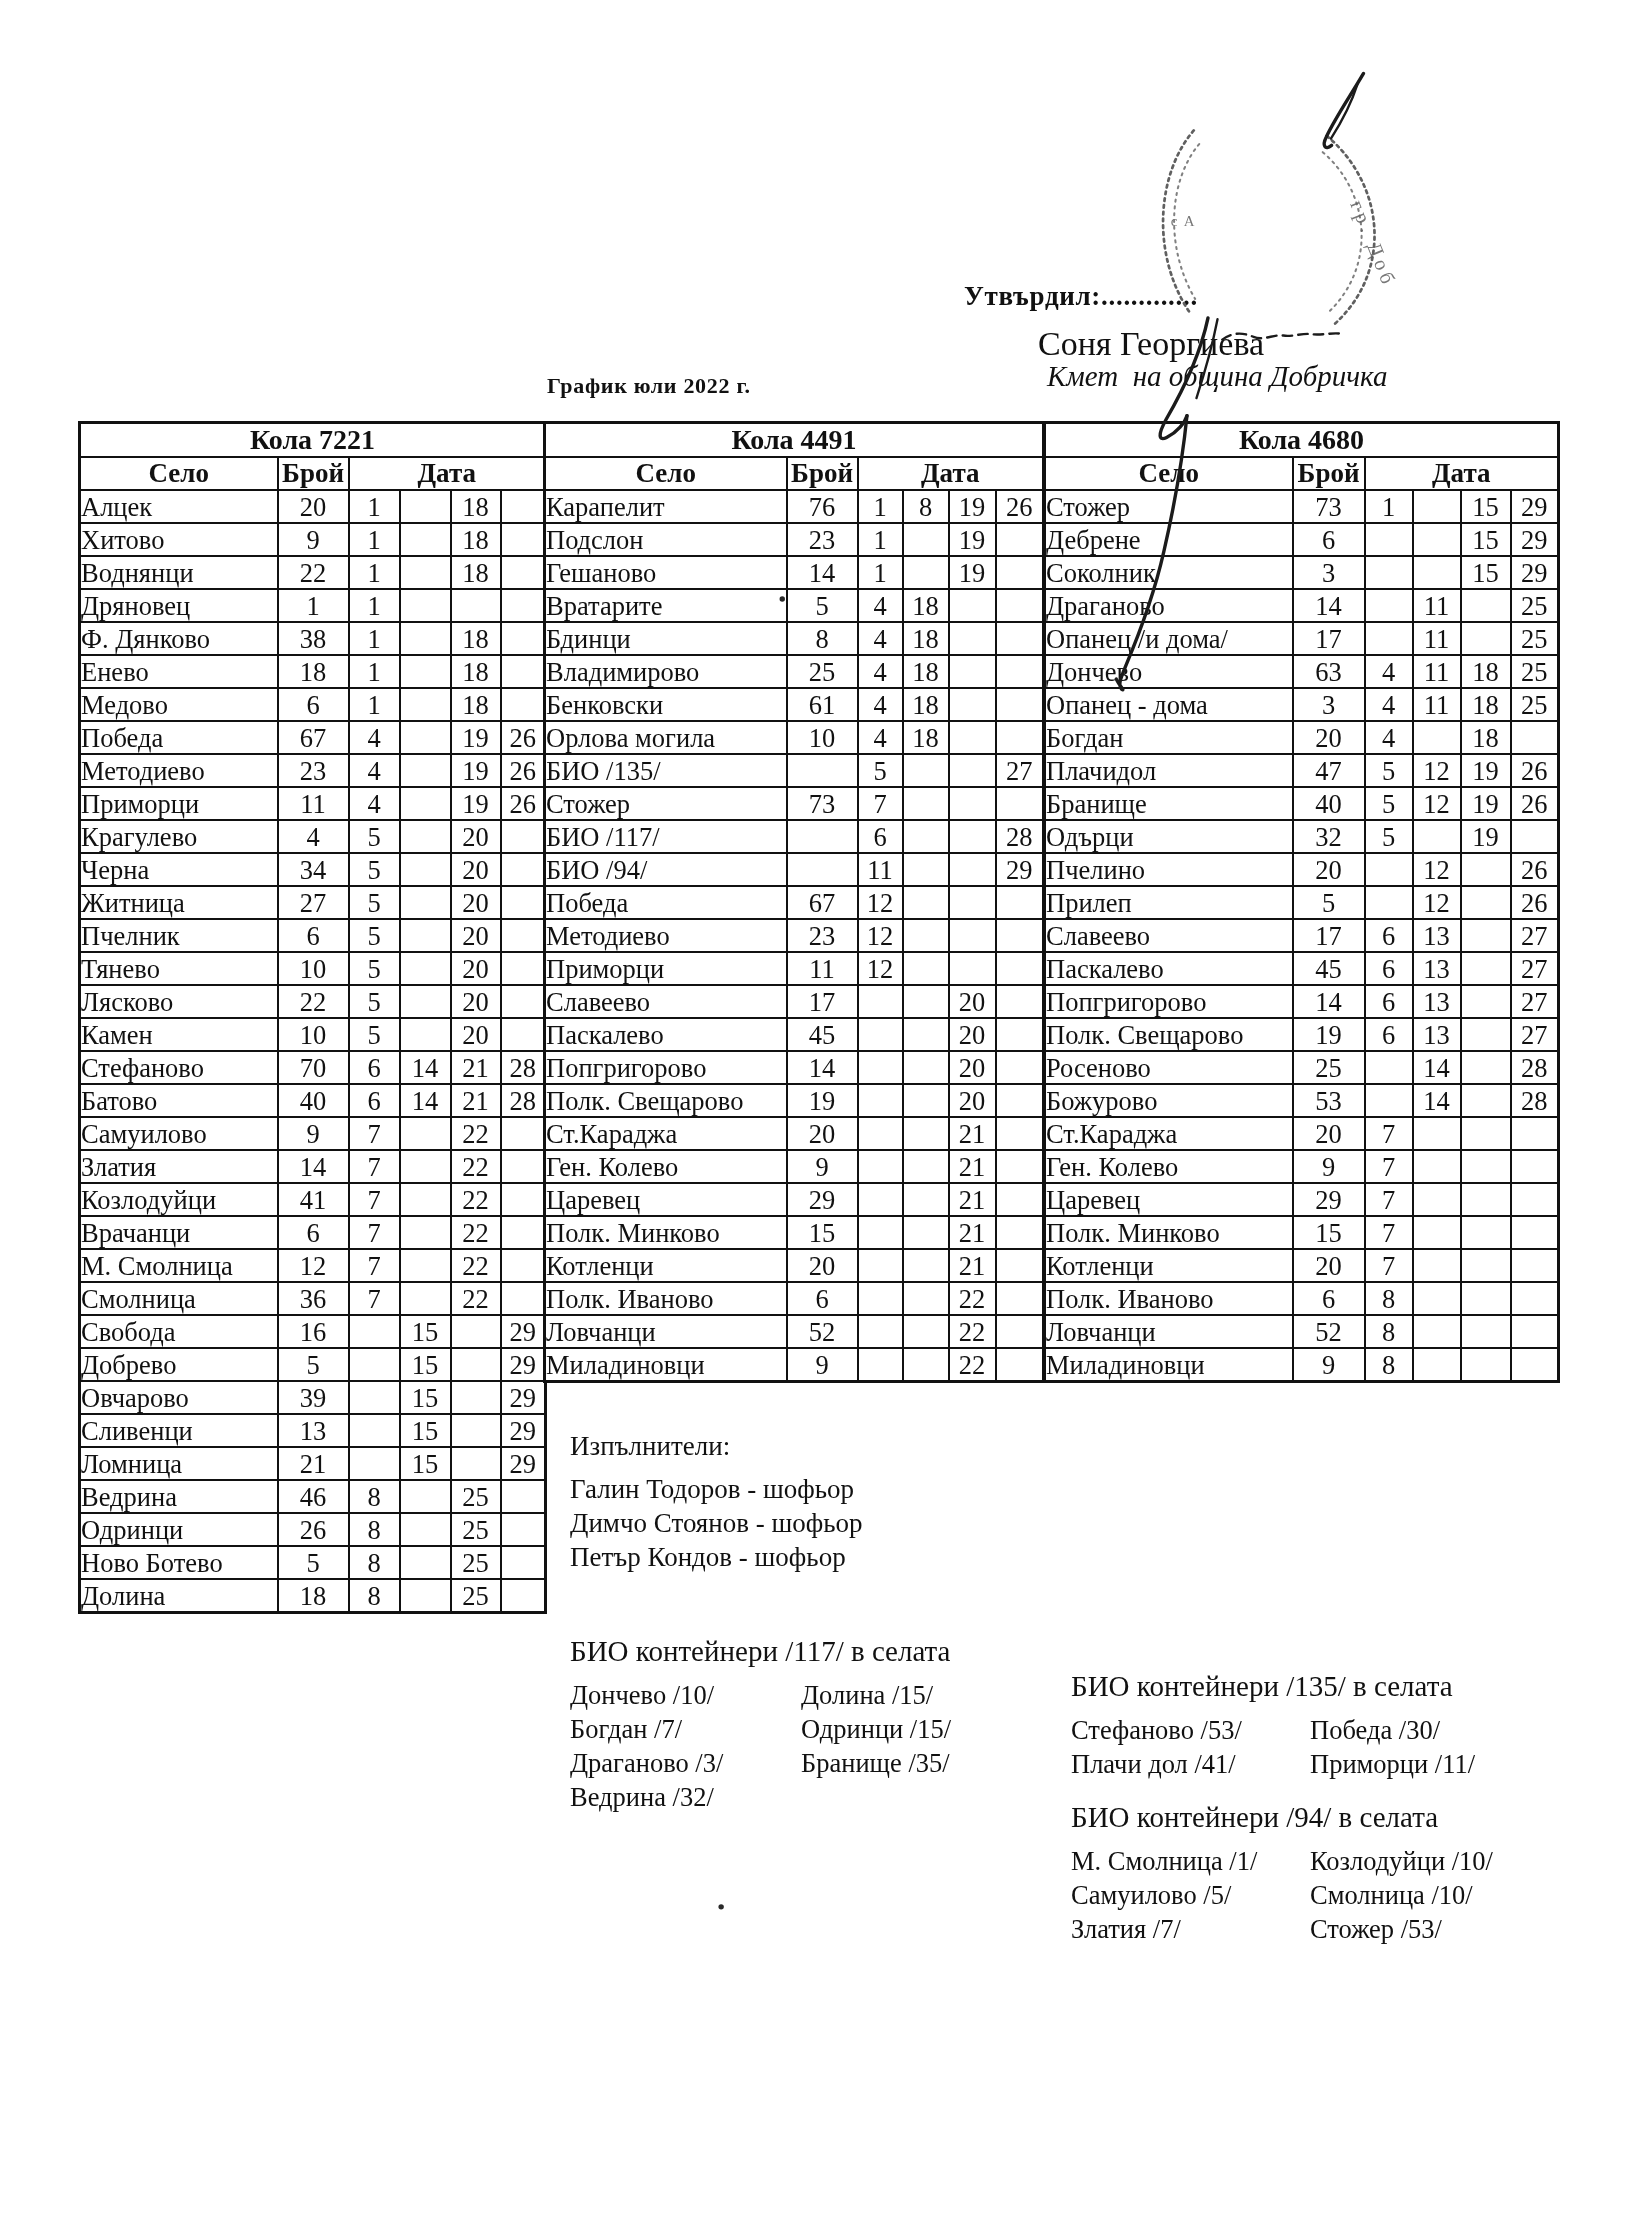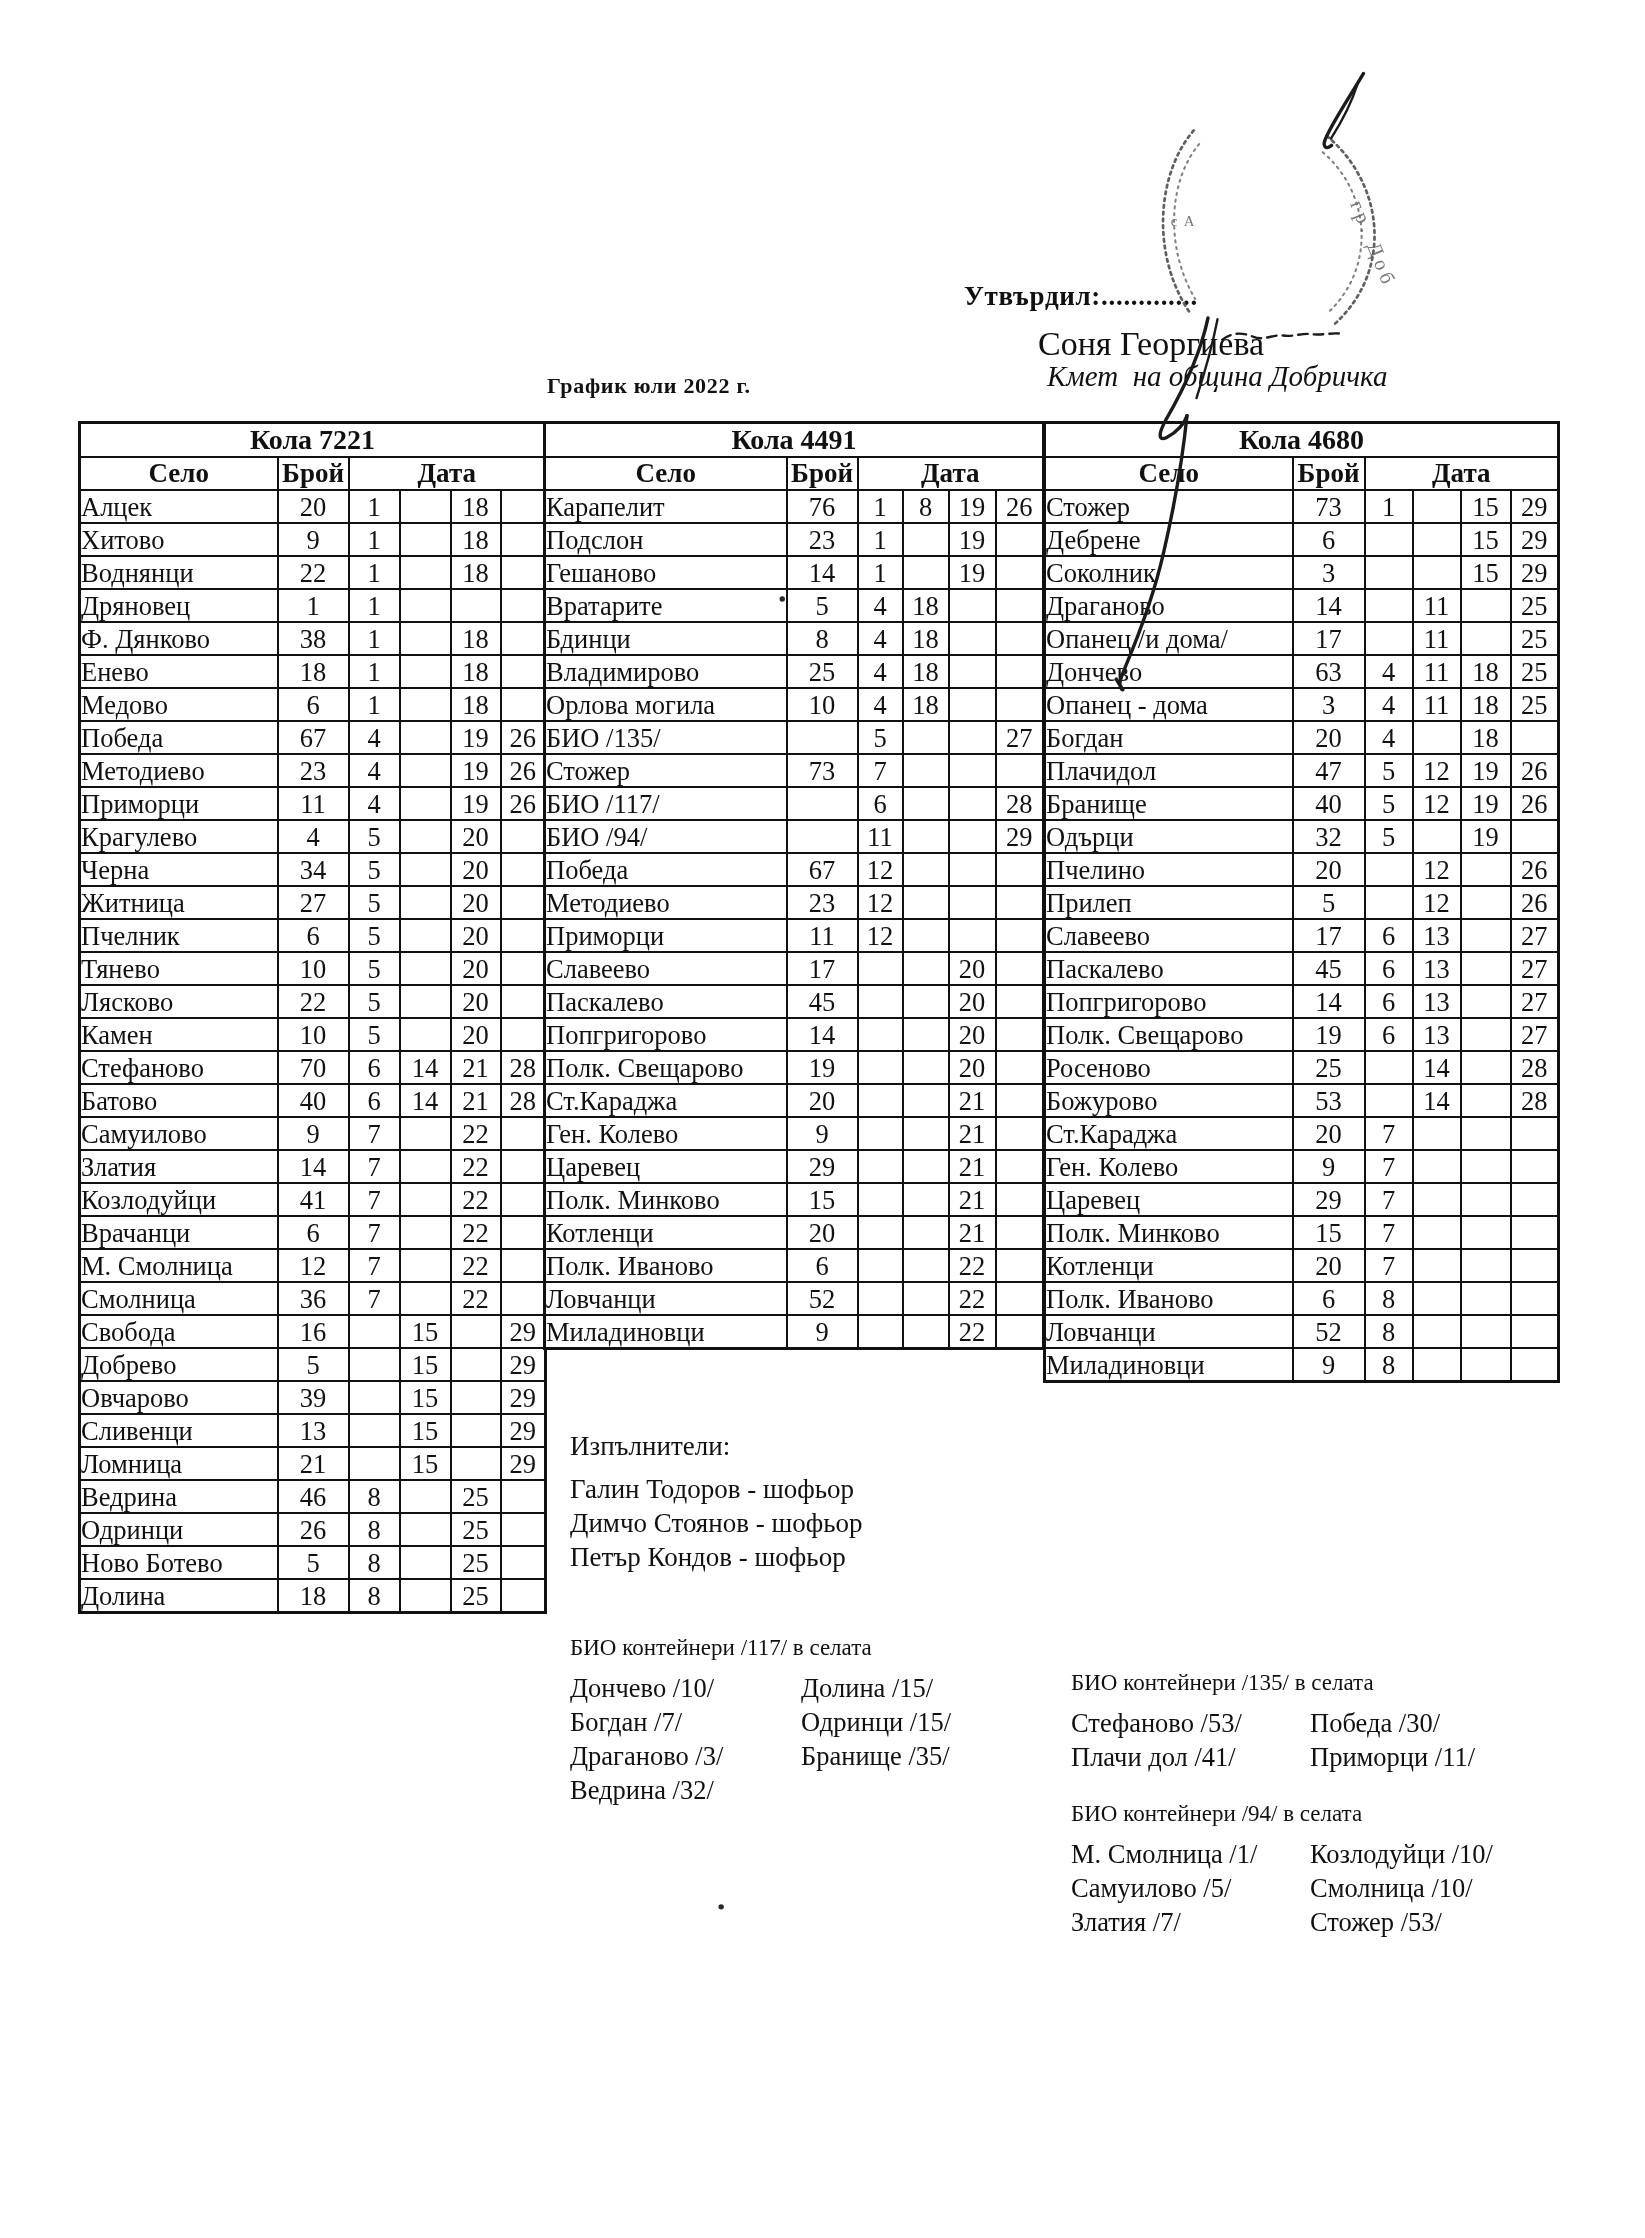--- a/index.html
+++ b/index.html
@@ -39,21 +39,21 @@
   table.sched td{height:31px;font-size:26.5px;line-height:30px;}
   td.village{text-align:left;padding-left:6.1px;}
   td.num{text-align:center;}
   table.sched td:nth-child(1),table.sched th:nth-child(1){border-right:2.7px solid var(--ink);}
   
   .executors{position:absolute;left:570px;top:1431px;font-size:27px;}
   .executors .exec-heading{font-weight:normal;margin-bottom:9.5px;}
   .executors .exec-item{line-height:34px;}
   
   .bio{position:absolute;font-size:26.5px;}
-  .bio .bio-title{font-size:23px;margin-bottom:9.5px;}
+  .bio .bio-title{font-size:29px;margin-bottom:9.5px;}
   .bio .bio-cols{display:flex;}
   .bio .bio-col{display:flex;flex-direction:column;}
   .bio .bio-item{line-height:34px;}
   .bio117{left:570px;top:1635px;}
   .bio117 .bio-col1{width:231px;}
   .bio135{left:1071px;top:1670px;}
   .bio135 .bio-col1{width:239px;}
   .bio94{left:1071px;top:1801px;}
   .bio94 .bio-col1{width:239px;}
   
@@ -434,20 +434,28 @@
         </tr>
         <tr>
           <td class="village">Владимирово</td>
           <td class="num">25</td>
           <td class="num">4</td>
           <td class="num">18</td>
           <td class="num"></td>
           <td class="num"></td>
         </tr>
         <tr>
+          <td class="village">Бенковски</td>
+          <td class="num">61</td>
+          <td class="num">4</td>
+          <td class="num">18</td>
+          <td class="num"></td>
+          <td class="num"></td>
+        </tr>
+        <tr>
           <td class="village">Орлова могила</td>
           <td class="num">10</td>
           <td class="num">4</td>
           <td class="num">18</td>
           <td class="num"></td>
           <td class="num"></td>
         </tr>
         <tr>
           <td class="village">БИО /135/</td>
           <td class="num"></td>

